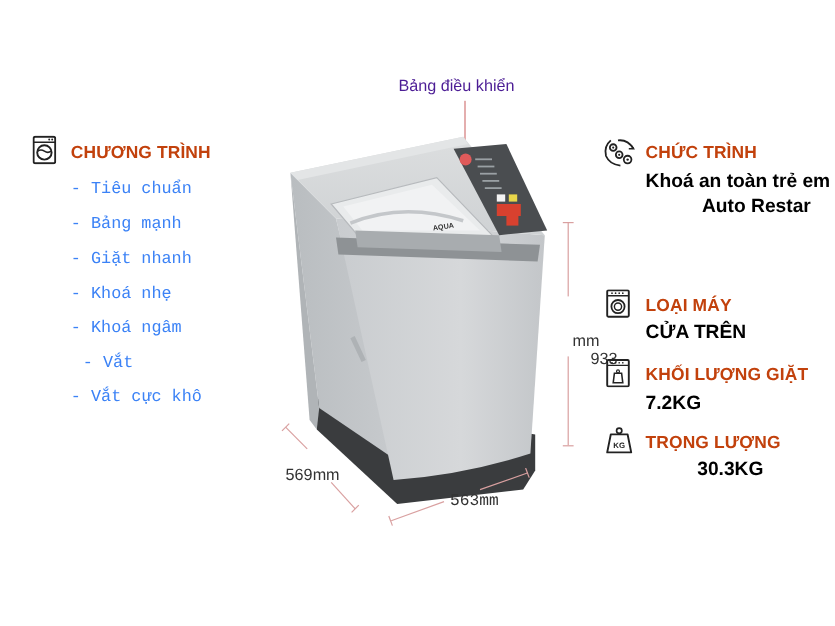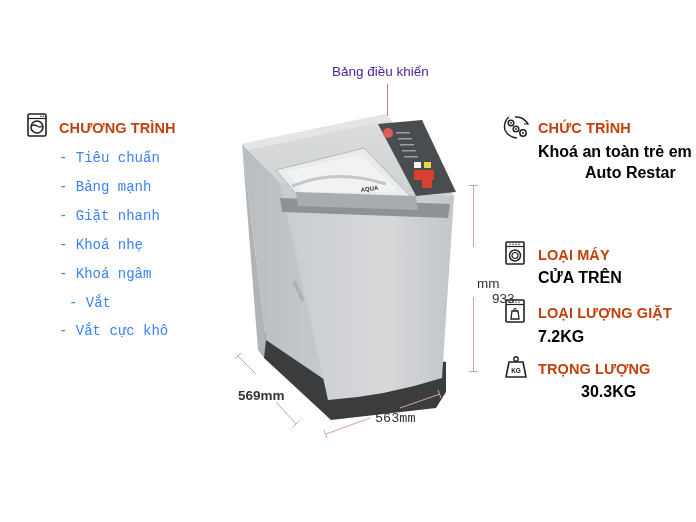--- a/index.html
+++ b/index.html
@@ -100,21 +100,21 @@
 <div class="abs dim-label" style="left:464px; top:276px;margin-left:13px;">mm</div>
 <div class="abs" style="left:473px; top:297px; width:1px; height:74px; background:#d9a0a0;"></div>
 <div class="abs" style="left:469px; top:371px; width:9px; height:1px; background:#d9a0a0;"></div>
 
 <svg class="abs" style="left:234px; top:352px;" width="70" height="80" viewBox="0 0 70 80">
   <line x1="4" y1="4" x2="22" y2="22" stroke="#d9a0a0" stroke-width="1"></line>
   <line x1="1" y1="7" x2="7" y2="1" stroke="#d9a0a0" stroke-width="1"></line>
   <line x1="42" y1="50" x2="62" y2="72" stroke="#d9a0a0" stroke-width="1"></line>
   <line x1="59" y1="75" x2="65" y2="69" stroke="#d9a0a0" stroke-width="1"></line>
 </svg>
-<div class="abs dim-label" style="left:238px; top:388px;font-weight:bold;">569mm</div>
+<div class="abs dim-label" style="left:238px; top:388px;">569mm</div>
 
 <svg class="abs" style="left:320px; top:390px;" width="130" height="50" viewBox="0 0 130 50">
   <line x1="6" y1="44" x2="50" y2="28" stroke="#d9a0a0" stroke-width="1"></line>
   <line x1="4" y1="40" x2="7" y2="48" stroke="#d9a0a0" stroke-width="1"></line>
   <line x1="80" y1="18" x2="120" y2="4" stroke="#d9a0a0" stroke-width="1"></line>
   <line x1="118" y1="0" x2="121" y2="8" stroke="#d9a0a0" stroke-width="1"></line>
 </svg>
 <div class="abs dim-label" style="left:375px; top:411px;font-family:Liberation Mono, monospace;">563mm</div>
 
 <div class="icon" style="left:501px; top:114px; width:30px; height:26px;">
@@ -158,21 +158,21 @@
     <g fill="#222">
         <circle cx="5" cy="3.3" r="0.7"></circle>
         <circle cx="8" cy="3.3" r="0.7"></circle>
         <circle cx="11" cy="3.3" r="0.7"></circle>
         <circle cx="14" cy="3.3" r="0.7"></circle>
       </g>
     <path d="M6 20 L7 12 L13 12 L14 20 Z" fill="none" stroke="#222" stroke-width="1.3"></path>
     <circle cx="10" cy="10.5" r="1.2" fill="none" stroke="#222" stroke-width="1"></circle>
   </svg>
 </div>
-<div class="abs heading" style="left:538px; top:305px;">LOẠI LƯỢNG GIẶT</div>
+<div class="abs heading" style="left:538px; top:305px;">KHỐI LƯỢNG GIẶT</div>
 <div class="abs sub" style="left:538px; top:328px;">7.2KG</div>
 
 <div class="icon" style="left:504px; top:355px; width:24px; height:24px;">
   <svg width="24" height="24" viewBox="0 0 24 24">
     <circle cx="12" cy="4" r="2.2" fill="none" stroke="#222" stroke-width="1.4"></circle>
     <path d="M5 7 L19 7 L22 22 L2 22 Z" fill="none" stroke="#222" stroke-width="1.6" stroke-linejoin="round"></path>
     <text x="12" y="18" text-anchor="middle" font-family="Liberation Sans, sans-serif" font-size="6.5" font-weight="bold" fill="#222">KG</text>
   </svg>
 </div>
 <div class="abs heading" style="left:538px; top:361px;">TRỌNG LƯỢNG</div>

